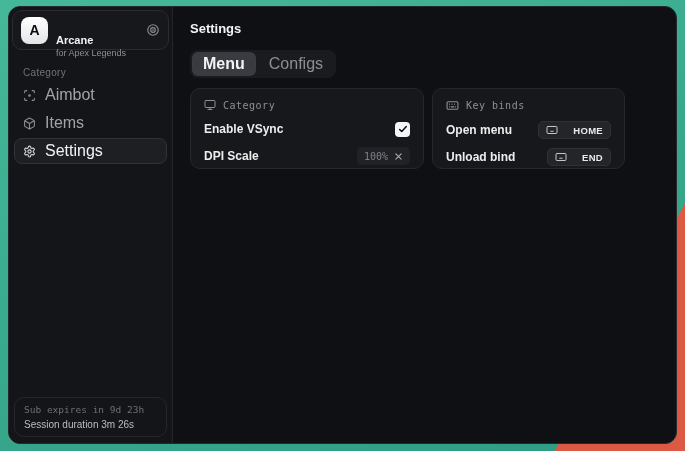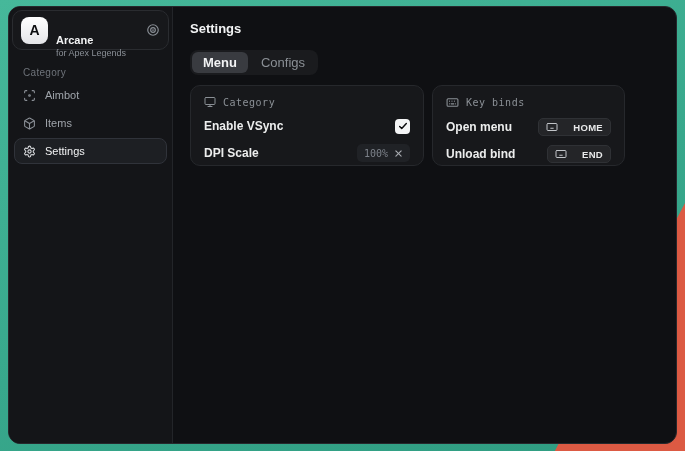--- a/index.html
+++ b/index.html
@@ -37,42 +37,42 @@
   }
   .app-names { flex:1; min-width:0;margin-top:32px; }
   .app-title { font-size:11px; font-weight:bold; color:#f2f3f4; }
   .app-subtitle { font-size:9px; color:#8a8f96; margin-top:2px; }
   .target-btn { color:#8a8f96; display:flex; align-items:center; }
   .category-label { font-size:10px; color:#6e737a; margin:14px 0 4px 14px; letter-spacing:.3px; }
   .nav { display:flex; flex-direction:column; gap:2px; padding:0 5px; }
   .nav-item {
     height:26px; display:flex; align-items:center; gap:9px;
     padding:0 8px; border:1px solid transparent; border-radius:8px;
-    color:#9fa4aa; font-size:11px; cursor:default;
+    color:#9fa4aa; font-size:16px; cursor:default;
   }
   .nav-item .nav-icon { display:flex; color:#8b9097; }
   .nav-item.selected {
     background:#1d1f23; border-color:#30333a; color:#f2f3f4;
   }
   .nav-item.selected .nav-icon { color:#d8dadd; }
   .side-footer {
     margin:auto 5px 6px 5px; padding:6px 9px;
     border:1px solid #26282c; border-radius:10px;
   }
   .sub-line { font-family:"DejaVu Sans Mono", monospace; font-size:9.5px; color:#6b7077; }
   .session-line { font-size:10px; color:#b9bdc2; margin-top:4px; }
   
   .main { flex:1; padding:14px 10px 0 17px; }
   .main-title { font-size:13px; font-weight:bold; color:#f2f3f4; }
   .tabs {
     margin-top:14px; display:inline-flex; align-items:center;
     background:#1a1b1e; border-radius:8px; padding:2px; gap:2px;
   }
   .tab {
-    font-size:13px; color:#8b9096; padding:3px 11px; border-radius:6px; cursor:default;
+    font-size:16px; color:#8b9096; padding:3px 11px; border-radius:6px; cursor:default;
   }
   .tab.active { background:#393b40; color:#f2f3f4; font-weight:bold; }
   .cards { margin-top:10px; display:flex; gap:8px; }
   .card {
     height:81px; background:#17181b; border:1px solid #26282c; border-radius:10px;
     padding:10px 13px; flex:none;
   }
   .card.display-card { width:234px; }
   .card.keybinds-card { width:193px; }
   .card-header {
@@ -158,20 +158,24 @@
         <span class="nav-icon">
           <svg width="13" height="13" viewBox="0 0 24 24" fill="none" stroke="currentColor" stroke-width="2" stroke-linecap="round" stroke-linejoin="round">
             <path d="M12.22 2h-.44a2 2 0 0 0-2 2v.18a2 2 0 0 1-1 1.73l-.43.25a2 2 0 0 1-2 0l-.15-.08a2 2 0 0 0-2.73.73l-.22.38a2 2 0 0 0 .73 2.73l.15.1a2 2 0 0 1 1 1.72v.51a2 2 0 0 1-1 1.74l-.15.09a2 2 0 0 0-.73 2.73l.22.38a2 2 0 0 0 2.73.73l.15-.08a2 2 0 0 1 2 0l.43.25a2 2 0 0 1 1 1.73V20a2 2 0 0 0 2 2h.44a2 2 0 0 0 2-2v-.18a2 2 0 0 1 1-1.73l.43-.25a2 2 0 0 1 2 0l.15.08a2 2 0 0 0 2.73-.73l.22-.39a2 2 0 0 0-.73-2.73l-.15-.08a2 2 0 0 1-1-1.74v-.5a2 2 0 0 1 1-1.74l.15-.09a2 2 0 0 0 .73-2.73l-.22-.38a2 2 0 0 0-2.73-.73l-.15.08a2 2 0 0 1-2 0l-.43-.25a2 2 0 0 1-1-1.73V4a2 2 0 0 0-2-2z"></path>
             <circle cx="12" cy="12" r="3"></circle>
           </svg>
         </span>
         <span>Settings</span>
       </div>
     </div>
 
+    <div class="side-footer">
+      <div class="sub-line">Sub expires in 9d 23h</div>
+      <div class="session-line">Session duration 3m 26s</div>
+    </div>
   </div>
 
   <div class="main">
     <div class="main-title">Settings</div>
 
     <div class="tabs">
       <div class="tab active">Menu</div>
       <div class="tab">Configs</div>
     </div>
 

